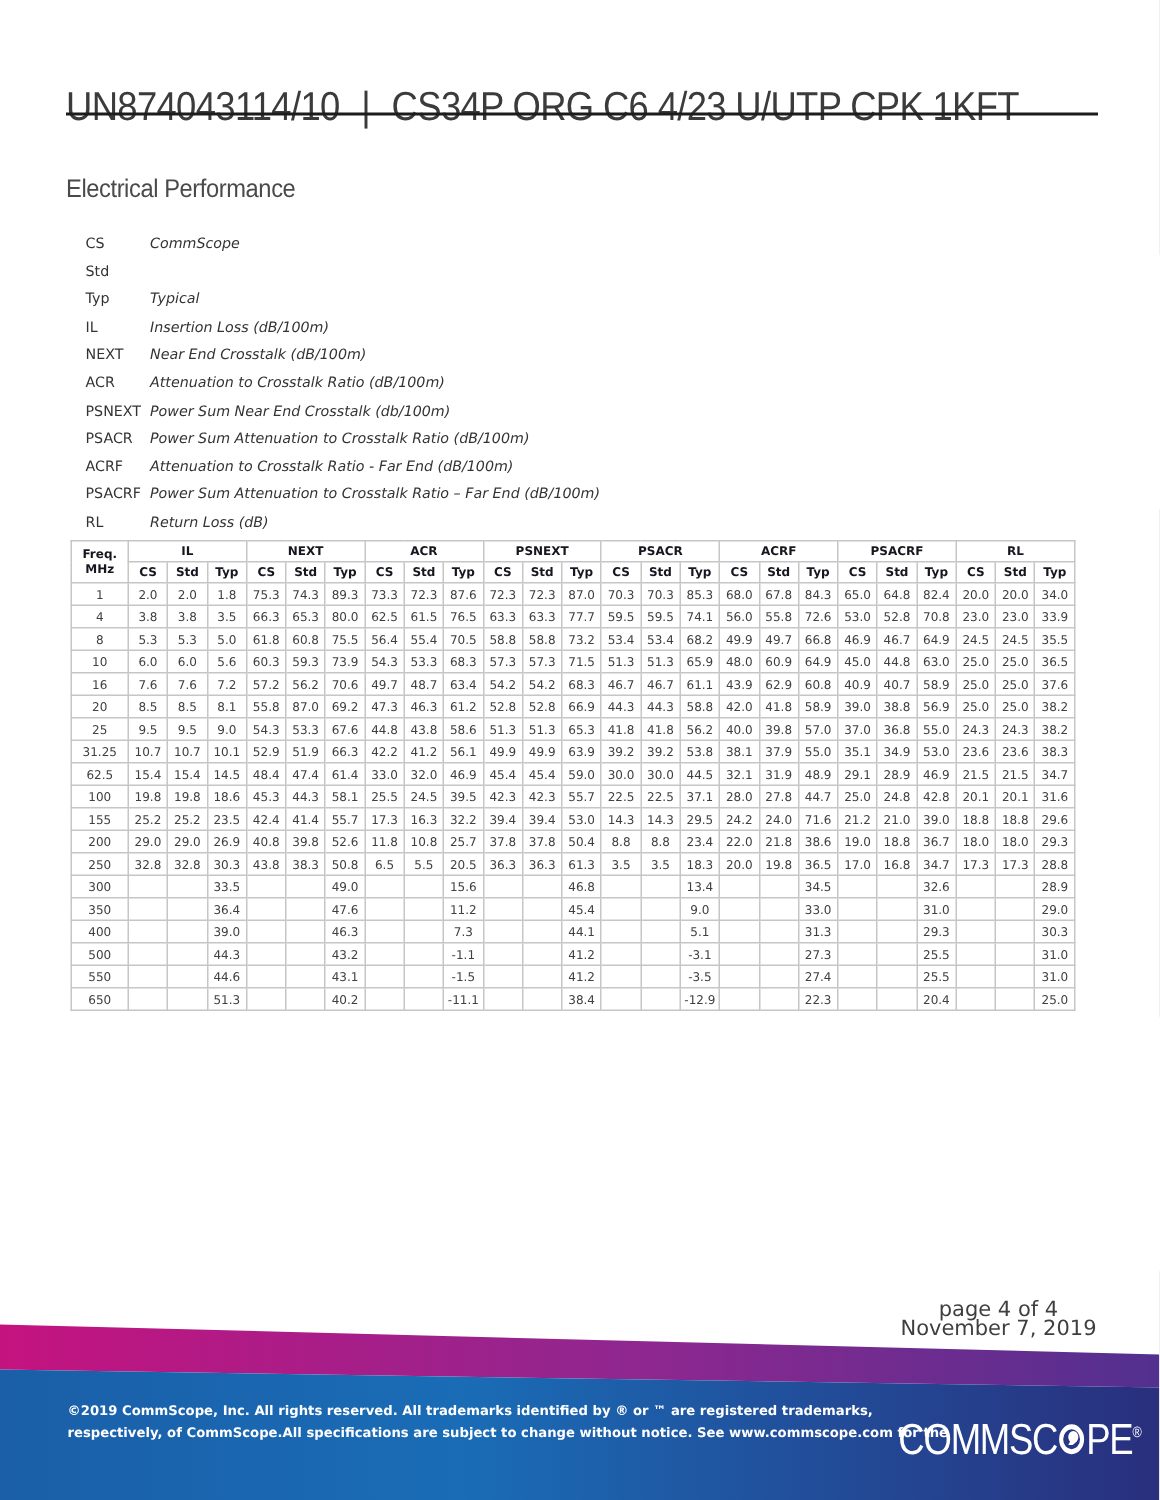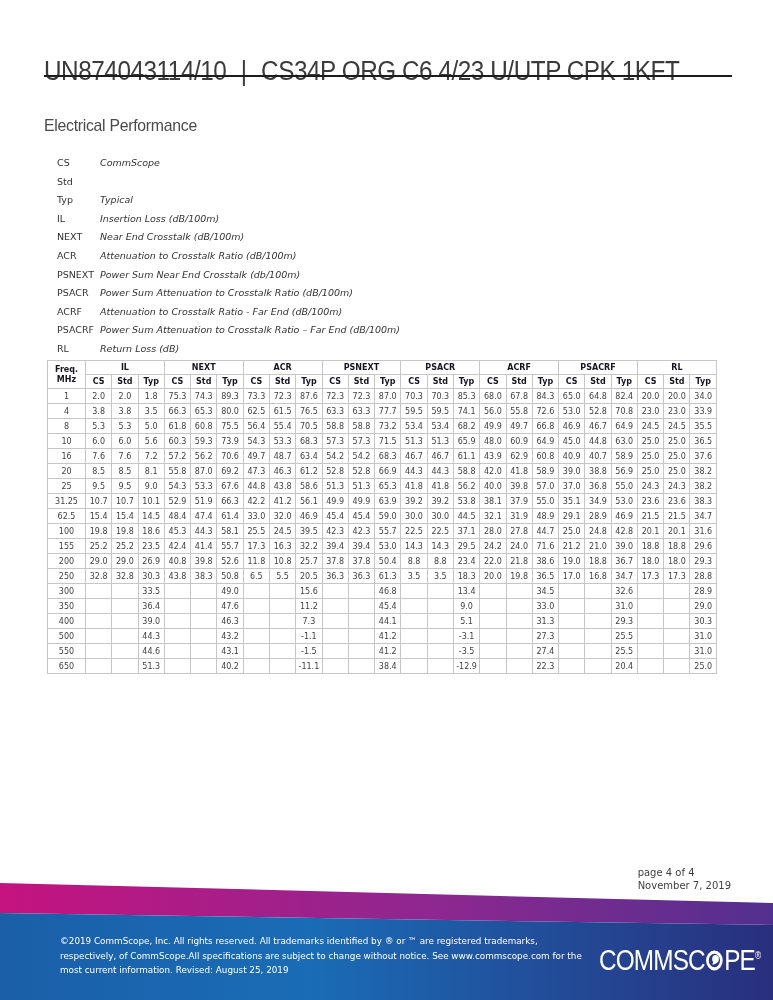--- a/index.html
+++ b/index.html
@@ -23,26 +23,26 @@
   .g-def{white-space:nowrap;font-style:italic;}
   
   table.perf{position:absolute;left:47px;top:360px;width:670px;border-collapse:collapse;
              table-layout:fixed;font-size:8px;}
   table.perf th,table.perf td{border:1px solid #c6c6c6;text-align:center;vertical-align:middle;
              padding:2px 0;line-height:9px;overflow:hidden;}
   table.perf th{color:#16161f;font-weight:bold;}
   table.perf td{color:#3f3f3f;font-weight:normal;height:10px;}
   table.perf .freq-h div{line-height:10px;}
   
-  .pageinfo{position:absolute;right:42px;top:867px;text-align:left;font-size:10px;
+  .pageinfo{position:absolute;right:42px;top:867px;text-align:center;font-size:14px;
             color:#3f3f3f;line-height:12.5px;}
   
   .footer-art{position:absolute;left:0;bottom:0;width:773px;height:120px;}
-  .copyright{position:absolute;left:60px;top:934px;color:#ffffff;font-size:8.8px;
-             font-weight:normal;line-height:14.6px;white-space:nowrap;}
+  .copyright{position:absolute;left:45px;top:934px;color:#ffffff;font-size:8.8px;
+             font-weight:bold;line-height:14.6px;white-space:nowrap;}
   .logo{position:absolute;right:12px;top:944px;color:#ffffff;
         font-family:"Liberation Sans",sans-serif;font-size:29px;font-weight:400;
         letter-spacing:-1px;transform:scaleX(.84);transform-origin:right;white-space:nowrap;}
   .logo .globe{display:inline-block;width:21px;height:21px;vertical-align:-1px;margin:0 1px;}
   .logo sup{font-size:10px;vertical-align:11px;letter-spacing:0;}
 </style>
 </head>
 <body>
 
 <div class="page">
@@ -705,21 +705,20 @@
           <stop offset="1" stop-color="#292F7D"></stop>
       </linearGradient>
     </defs>
     <polygon points="0,3 773,23 773,45 0,33" fill="url(#gradMagenta)"></polygon>
     <polygon points="0,33 773,45 773,120 0,120" fill="url(#gradBlue)"></polygon>
   </svg>
 
   <div class="copyright">
     <div>©2019 CommScope, Inc. All rights reserved. All trademarks identified by ® or ™ are registered trademarks,</div>
     <div>respectively, of CommScope.All specifications are subject to change without notice. See www.commscope.com for the</div>
-    <div>most current information. Revised: August 25, 2019</div>
   </div>
 
   <div class="logo"><span>COMMSC</span><svg class="globe" viewBox="0 0 22 22">
         <circle cx="11" cy="11" r="8.7" fill="none" stroke="#ffffff" stroke-width="3.4"></circle>
         <circle cx="12.4" cy="9.4" r="4.2" fill="#ffffff"></circle>
         <path d="M 8.2 14.8 A 6.4 6.4 0 0 0 14.4 13.2 L 11.2 10.6 Z" fill="#ffffff"></path>
       </svg><span>PE</span><sup>®</sup></div>
 
 </div>
 

